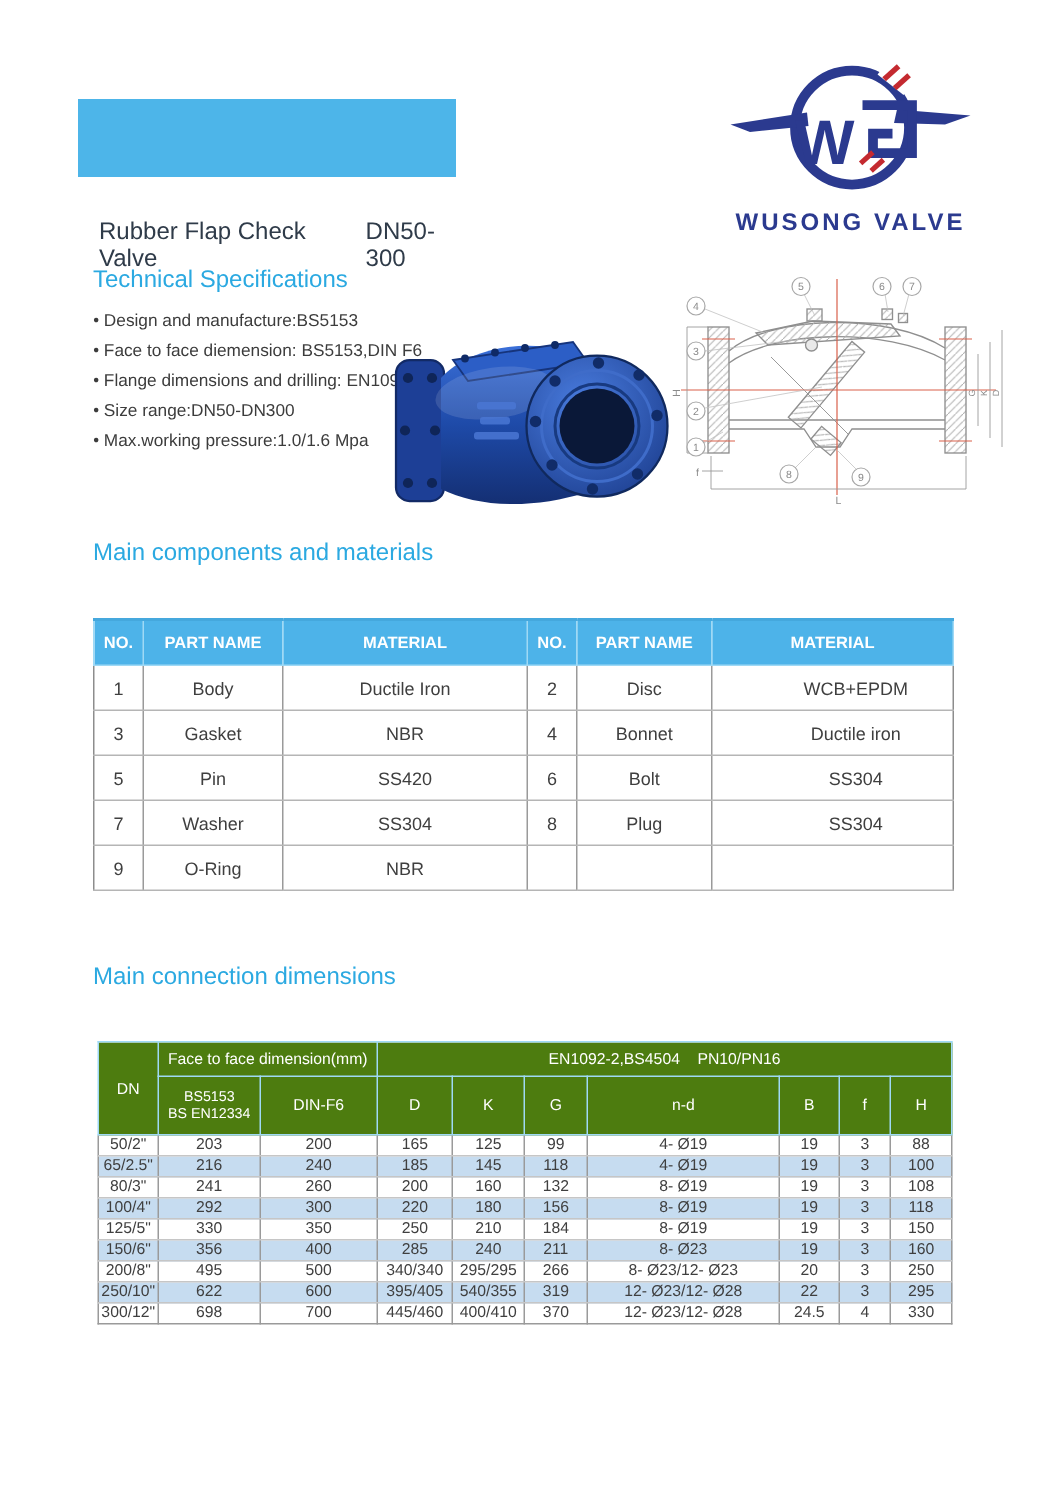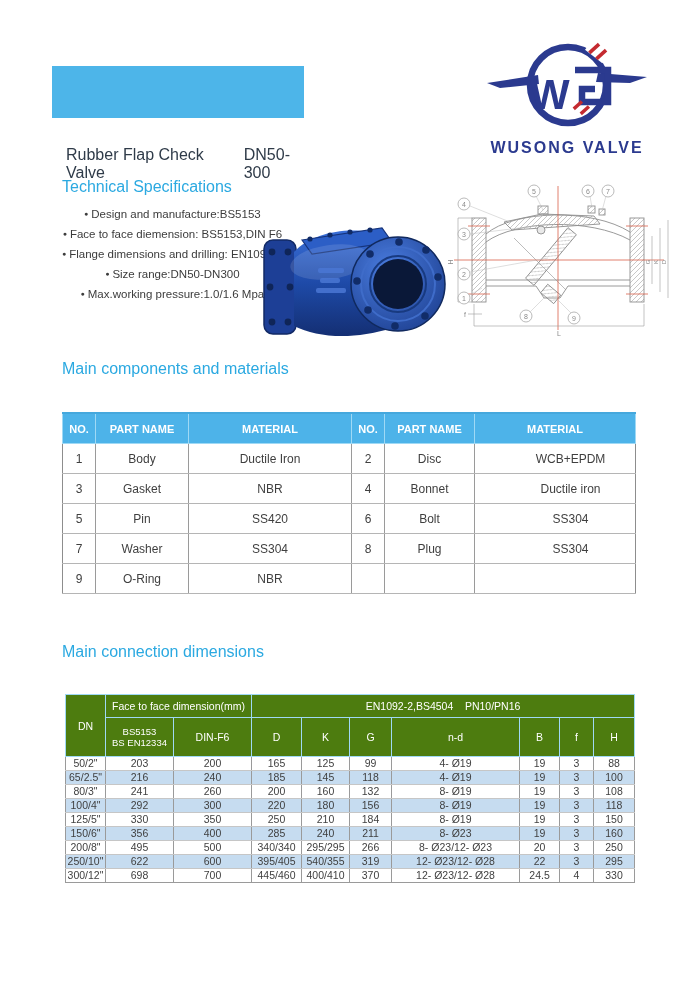--- a/index.html
+++ b/index.html
@@ -17,21 +17,21 @@
 
   
   .sec-heading{position:absolute;font-size:16px;color:#2BA9E1;}
   .h-tech{left:62px;top:178px;}
   .h-comp{left:62px;top:360px;}
   .h-dim{left:62px;top:643px;}
 
   
   .bullets{position:absolute;left:62px;top:204px;margin:0;padding:0;list-style:none;
            font-size:11.5px;color:#3c3c3c;}
-  .bullets li{line-height:19px;text-align:center;}
+  .bullets li{line-height:19px;}
   .bullets li::before{content:"●";font-size:7px;vertical-align:2px;margin-right:3px;color:#3c3c3c;}
 
   .photo{position:absolute;left:258px;top:188px;}
   .drawing{position:absolute;left:442px;top:176px;}
 
   
   .comp-table{position:absolute;left:62px;top:412px;width:573px;border-collapse:collapse;
               table-layout:fixed;text-align:center;font-size:12px;color:#3f3f3f;}
   .comp-table th{background:#4DB3E9;color:#fff;font-size:11px;font-weight:bold;height:27px;
                  border:1px solid #9fd9f5;border-top:2px solid #45a8dd;}

